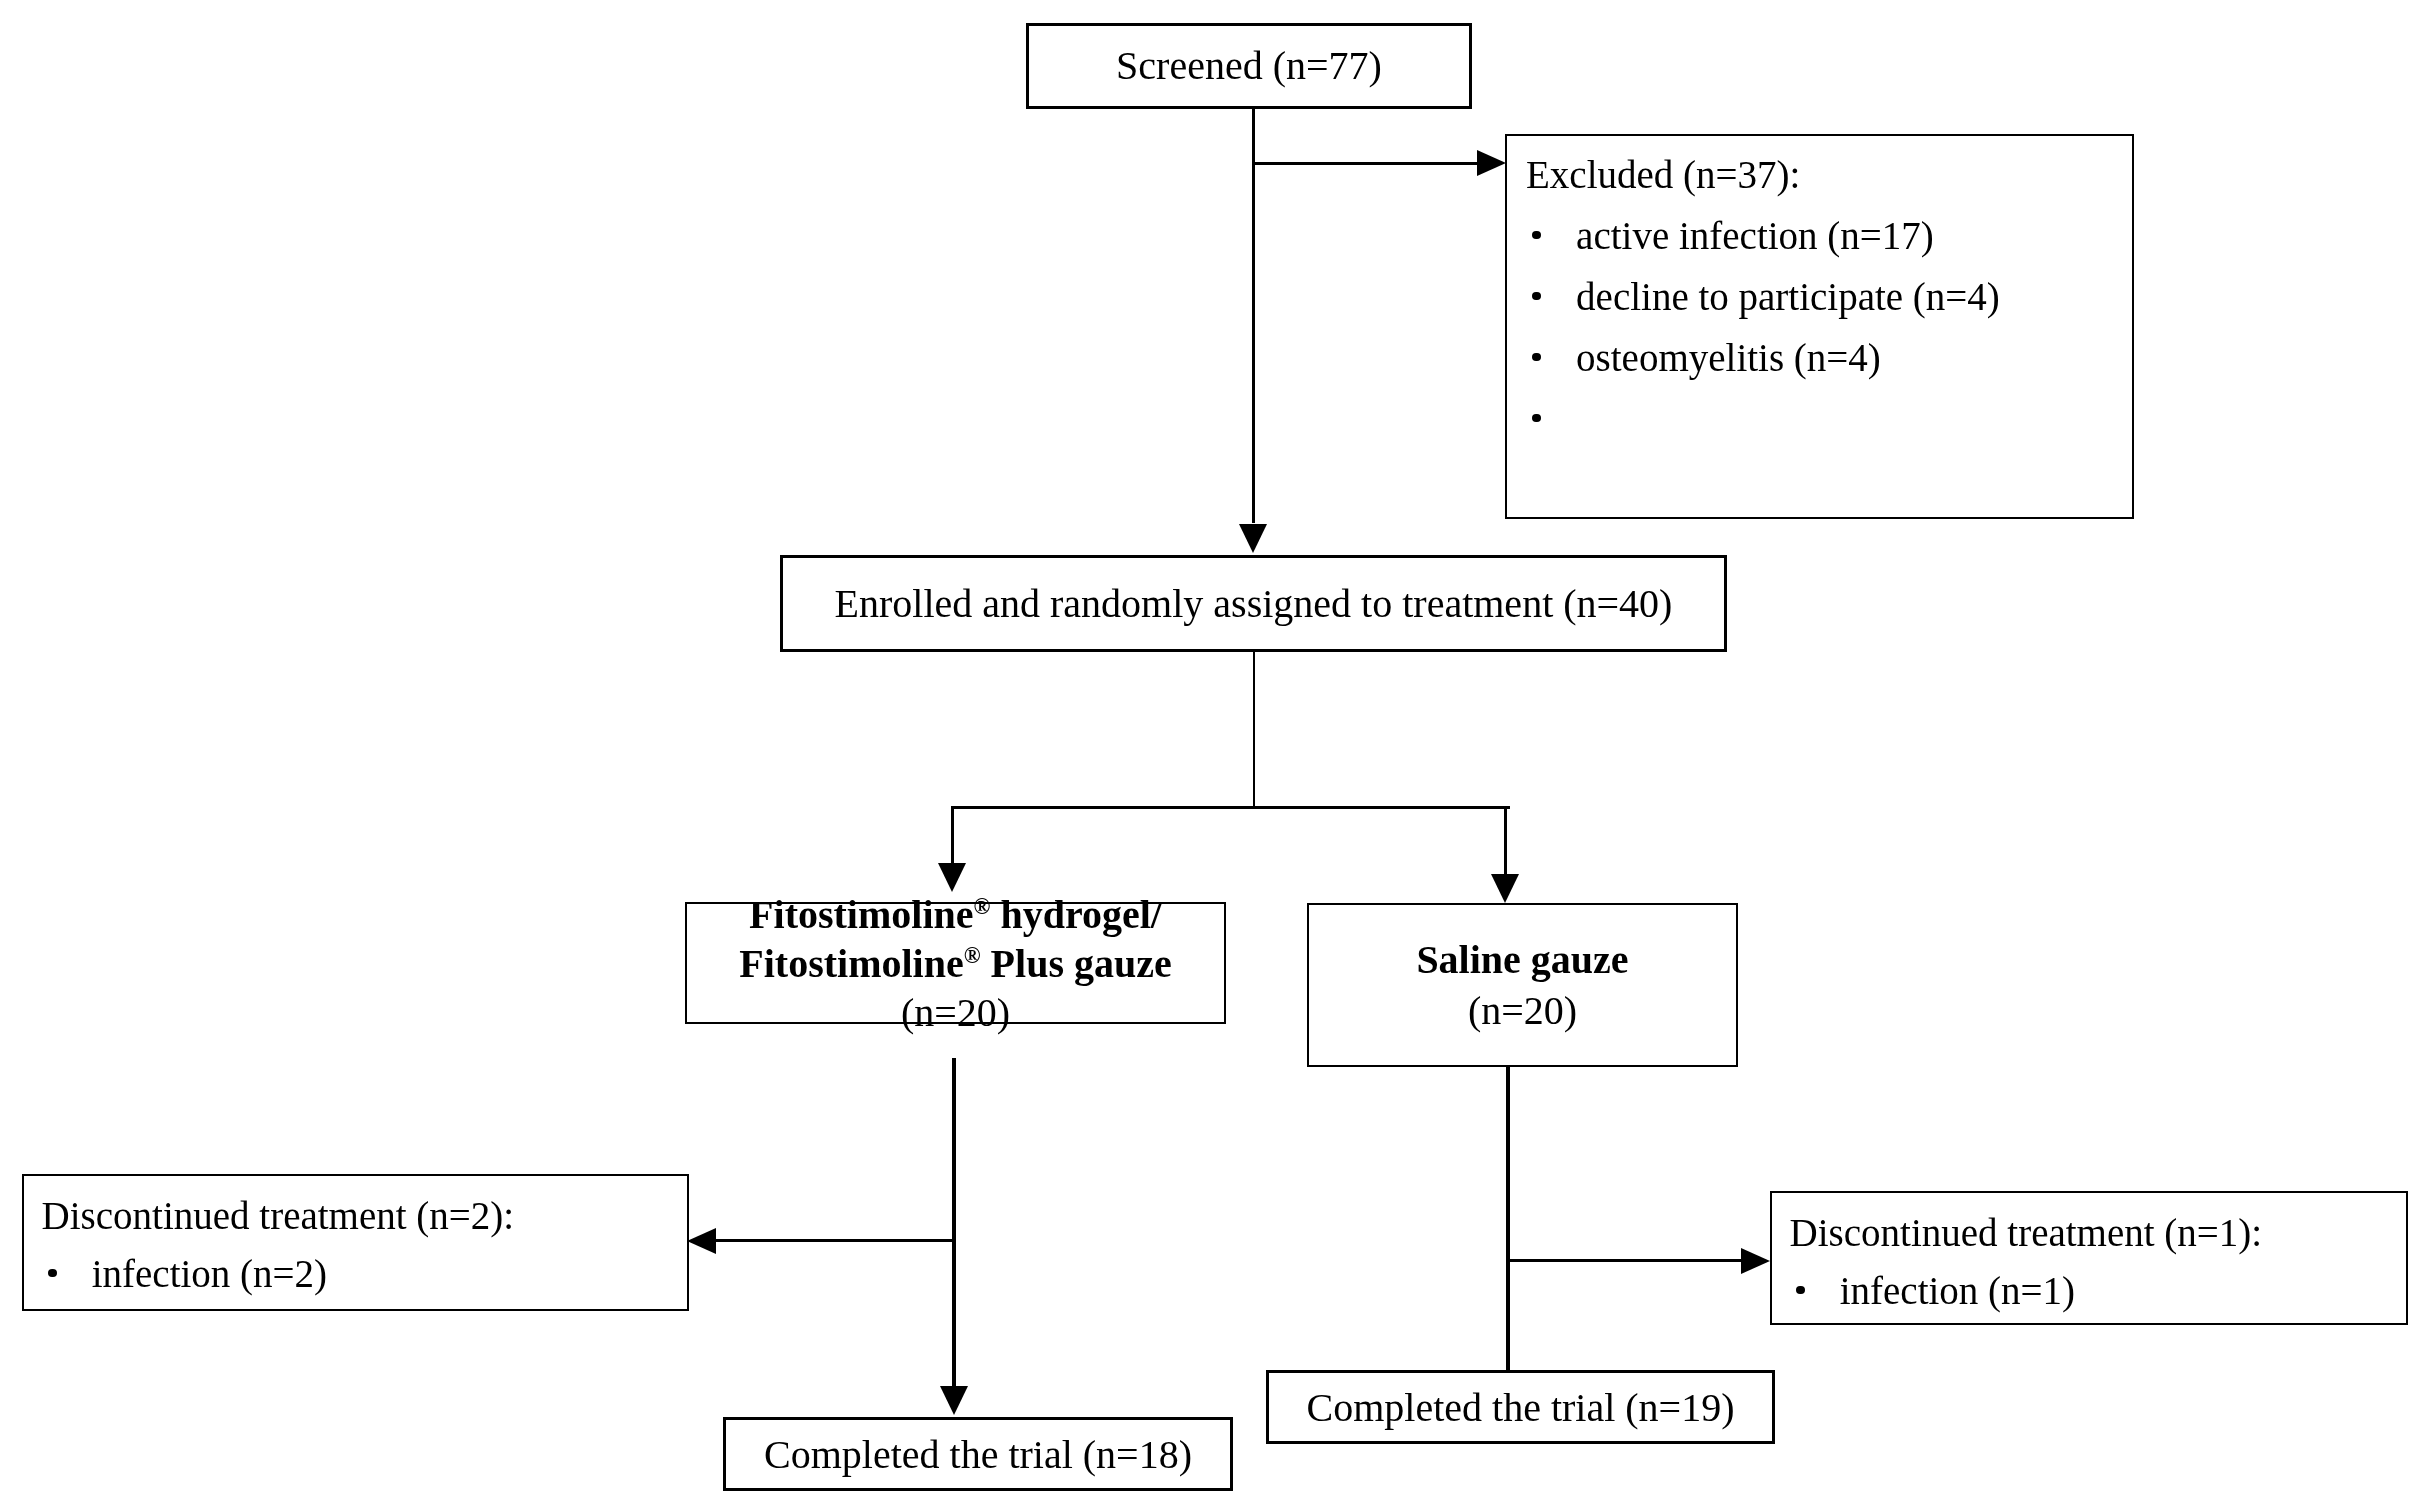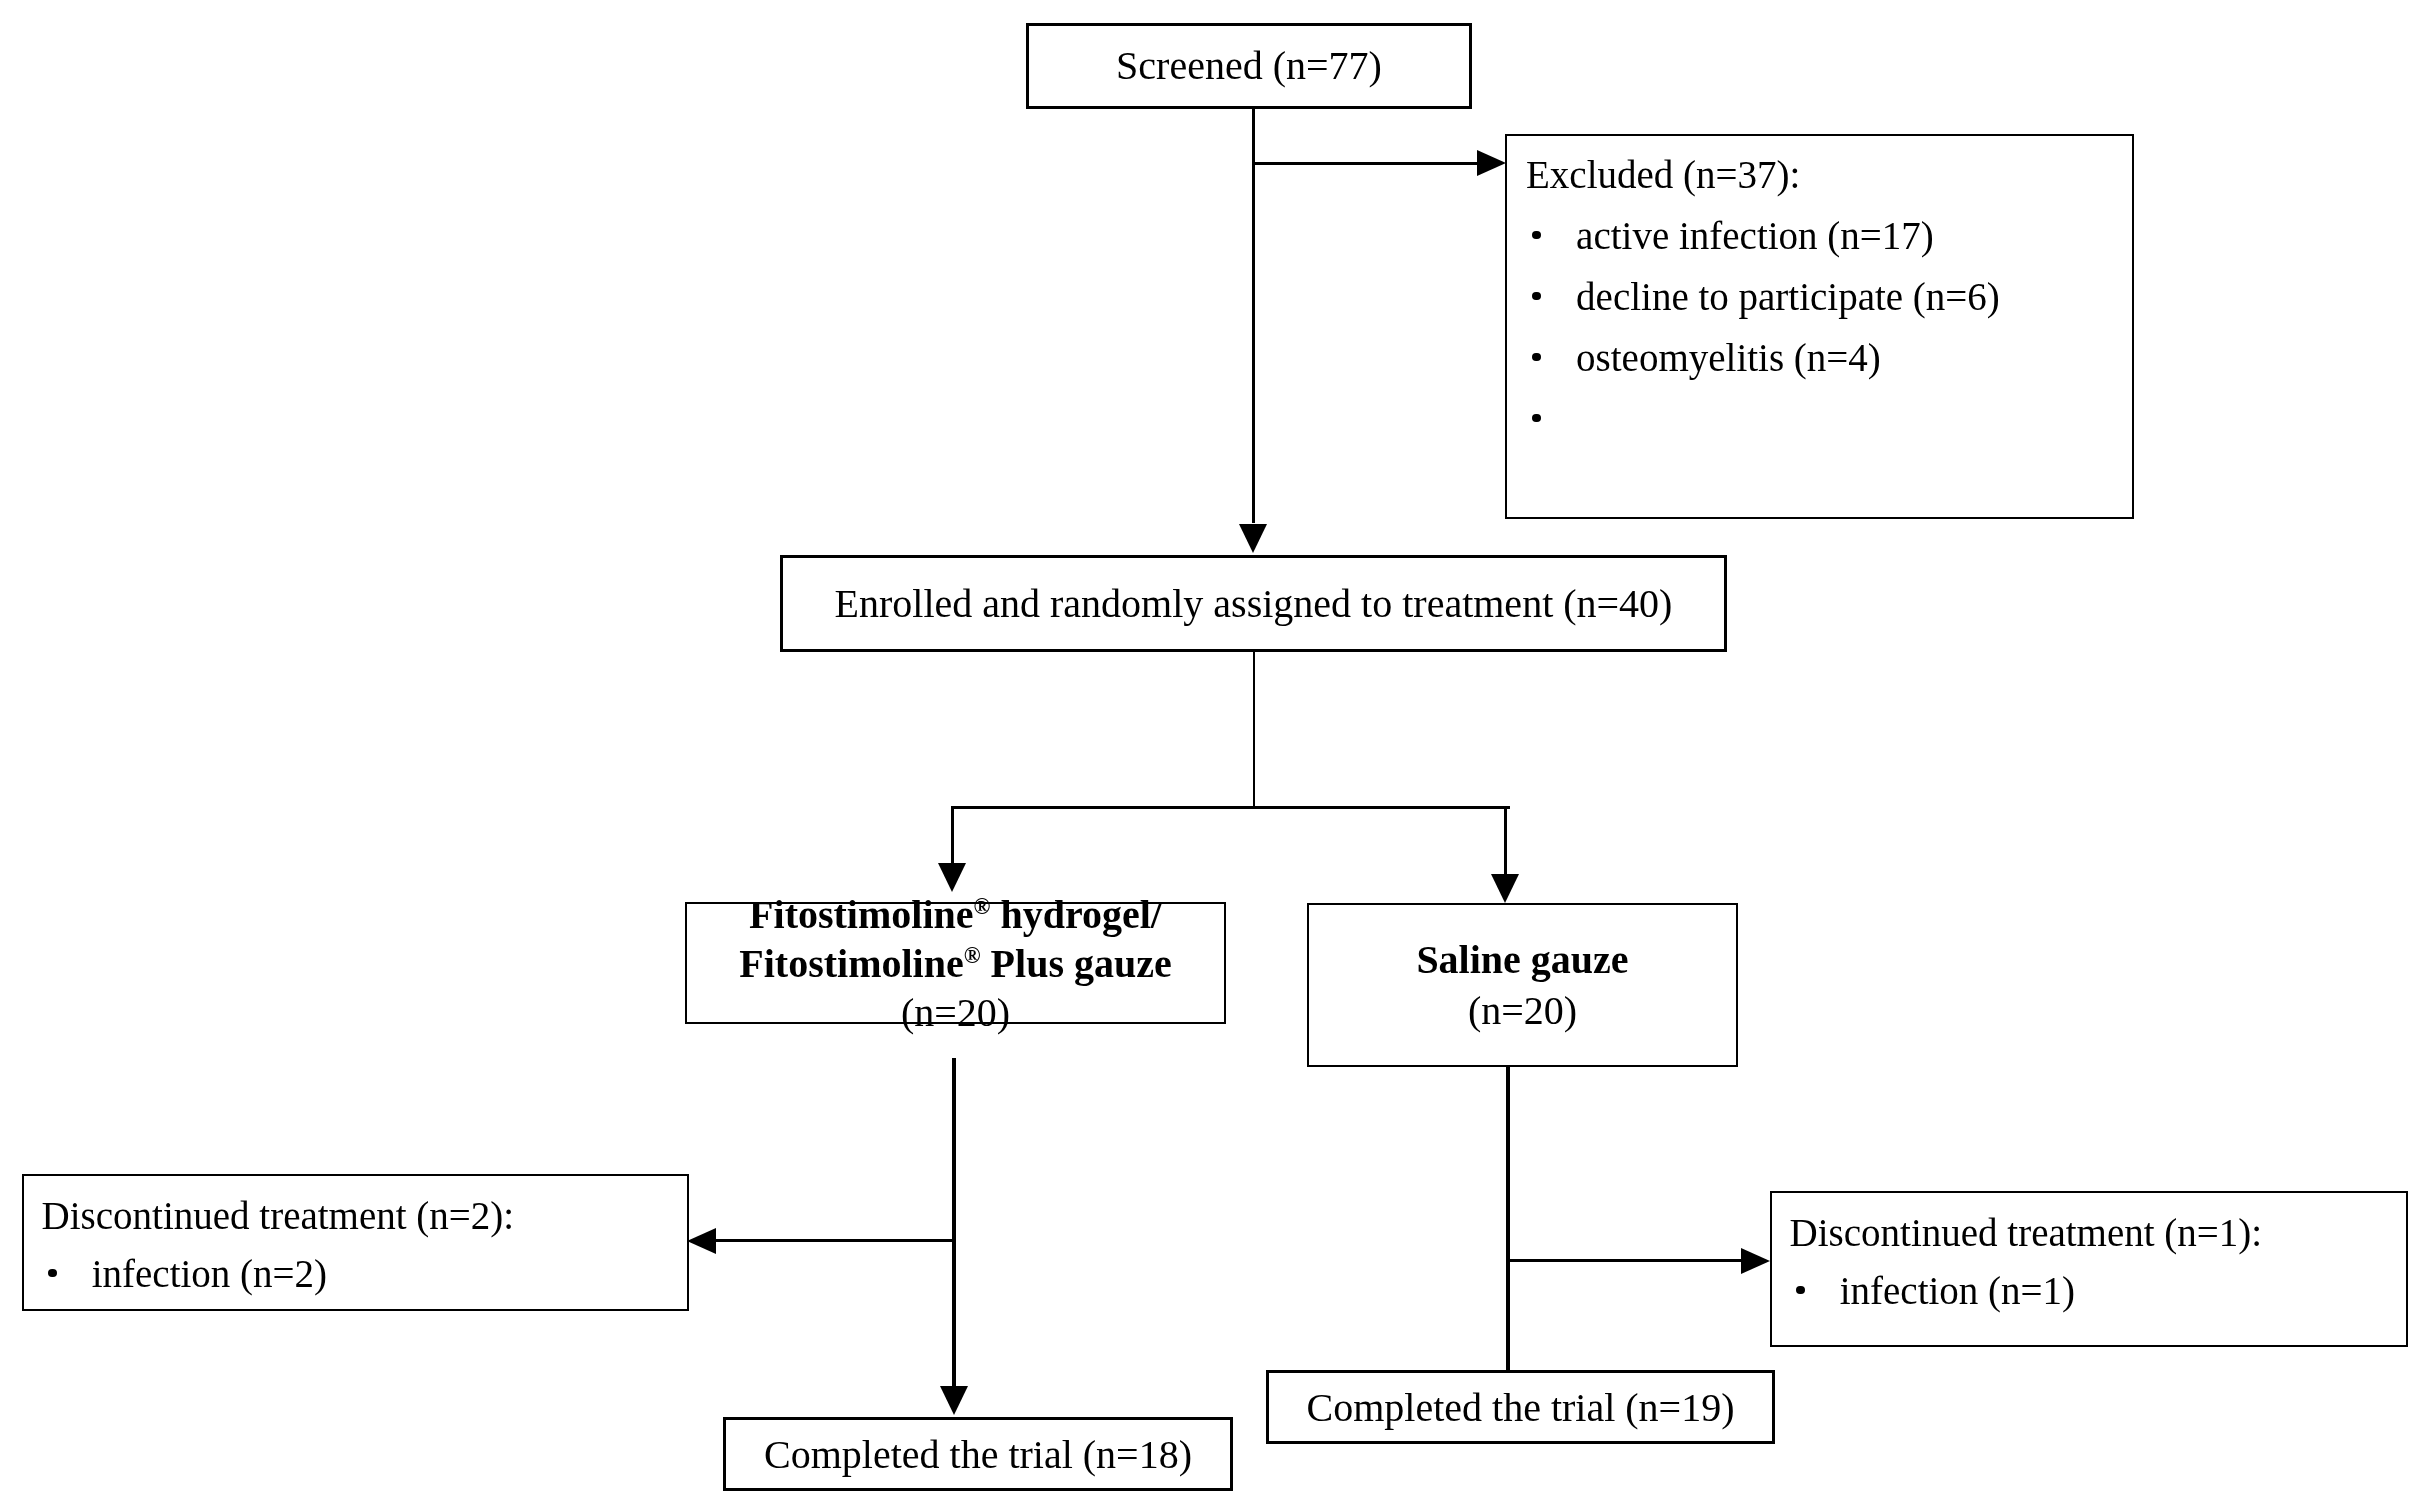--- a/index.html
+++ b/index.html
@@ -27,21 +27,21 @@
   .col{flex-direction:column;}
   .bold{font-weight:bold;}
 
   
   #screened{left:1026px;top:22.6px;width:446px;height:86px;border-width:3.1px;font-size:40px;}
   #excluded{left:1505px;top:134px;width:629px;height:385px;padding:7.5px 10px 0 19px;font-size:39px;}
   #enrolled{left:780px;top:555px;width:947px;height:97px;border-width:3.1px;font-size:40px;}
   #arm1{left:685px;top:892px;width:541px;height:122px;font-size:40px;line-height:49px;margin-top:10px;}
   #arm2{left:1307px;top:903px;width:431px;height:164px;font-size:40px;line-height:51px;}
   #disc1{left:22px;top:1174px;width:667px;height:137px;padding:10px 6.3px 0 17.6px;font-size:39px;}
-  #disc2{left:1770px;top:1191px;width:638px;height:156px;padding:10px 6.3px 0 17.6px;font-size:39px;}
+  #disc2{left:1770px;top:1191px;width:638px;height:134px;padding:10px 6.3px 0 17.6px;font-size:39px;}
   #comp1{left:723px;top:1417px;width:510px;height:74px;border-width:3.1px;font-size:40px;}
   #comp2{left:1266px;top:1370px;width:509px;height:74px;border-width:3.1px;font-size:40px;}
 
   .ex-row{display:flex;align-items:center;height:61px;}
   .d-row{display:flex;align-items:center;height:58px;}
   .dot{width:8.8px;height:8.8px;border-radius:50%;background:#000;margin:0 35px 0 6.3px;flex:none;}
   sup{font-size:22.6px;vertical-align:super;line-height:0;}
 
   
   .line{position:absolute;background:#000;}
@@ -89,21 +89,21 @@
   <div class="box" id="excluded">
     <div class="ex-row">
       <span>Excluded (n=37):</span>
     </div>
     <div class="ex-row">
       <span class="dot"></span>
       <span>active infection (n=17)</span>
     </div>
     <div class="ex-row">
       <span class="dot"></span>
-      <span>decline to participate (n=6)</span>
+      <span>decline to participate (n=4)</span>
     </div>
     <div class="ex-row">
       <span class="dot"></span>
       <span>osteomyelitis (n=4)</span>
     </div>
     <div class="ex-row">
       <span class="dot"></span>
     </div>
   </div>
 

